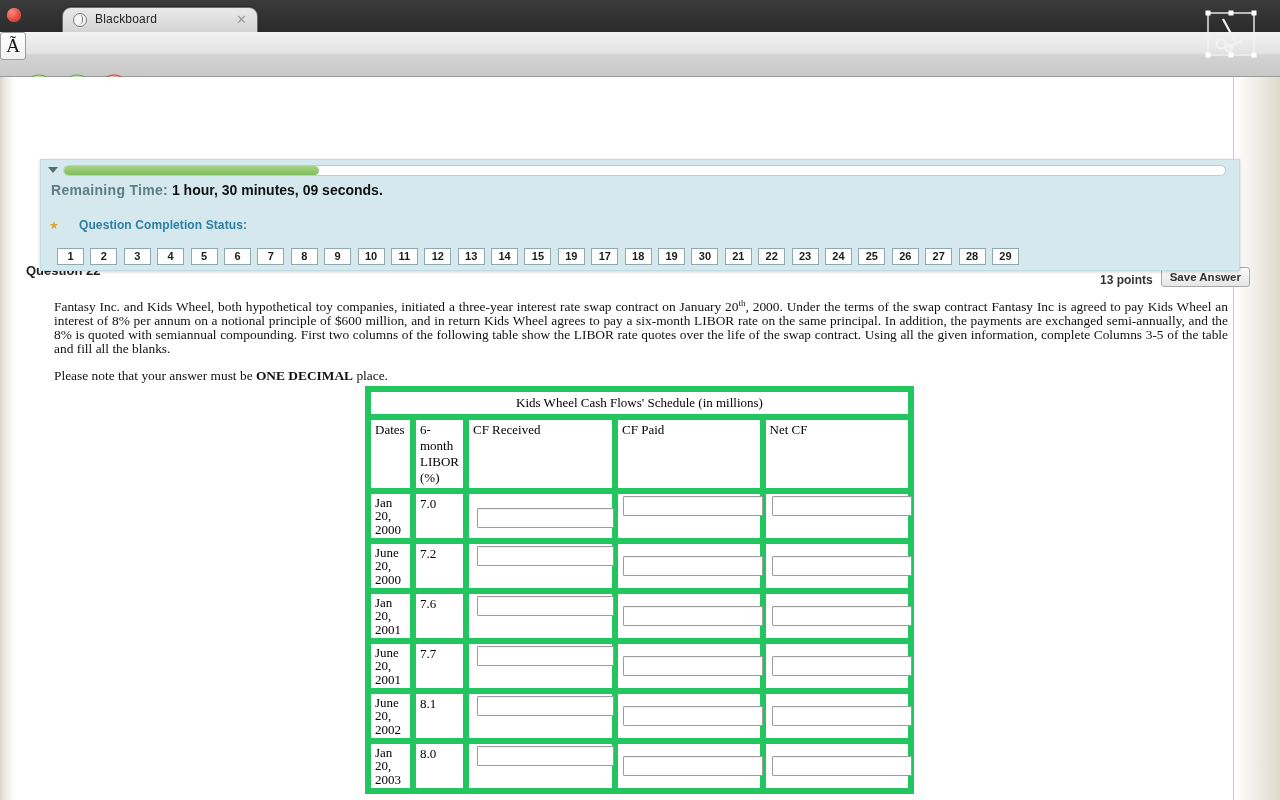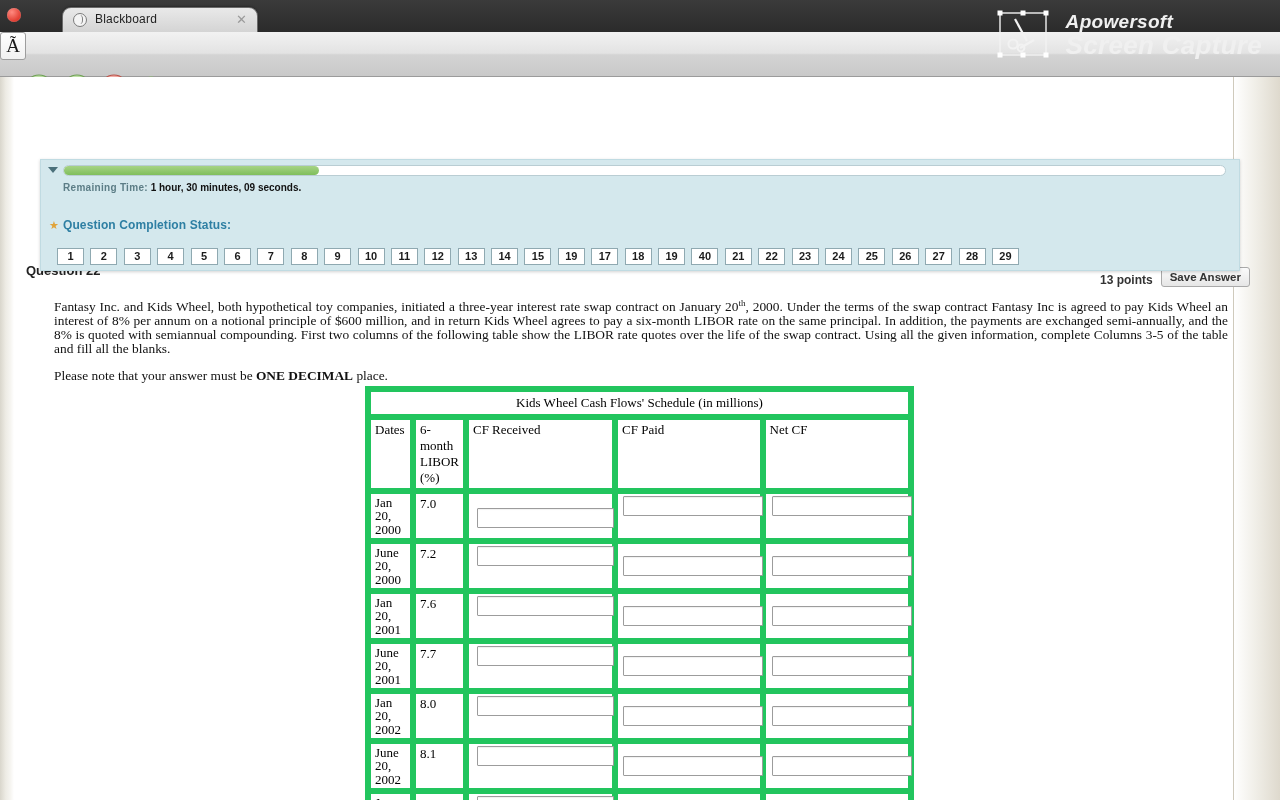--- a/index.html
+++ b/index.html
@@ -132,27 +132,27 @@
     background: #ffffff; border: 1px solid #b9cdd3;
     border-radius: 6px;
   }
   .progress-fill {
     position: absolute; left: 0; top: 0;
     width: 22.2%; height: 100%;
     background: linear-gradient(#a6d384, #7fbe5b);
     border-radius: 6px;
   }
   .remaining {
-    position: absolute; left: 22px; top: 22px;
-    font-size: 10px; color: #1a1a1a;
+    position: absolute; left: 10px; top: 22px;
+    font-size: 14px; color: #1a1a1a;
   }
   .remaining .lbl { color: #5c7d86; font-weight: bold; letter-spacing: .3px; }
   .remaining .val { color: #111; font-weight: bold; }
   .qcs {
-    position: absolute; left: 22px; top: 58px;
+    position: absolute; left: 38px; top: 58px;
     font-size: 12px; font-weight: bold; color: #2e7fa3;
     letter-spacing: .1px;
   }
   .qcs-star {
     position: absolute; left: 8px; top: 59px;
     font-size: 11px; color: #e0a33a;
   }
   .qnum-row {
     position: absolute; left: 16px; top: 88px;
     display: flex; gap: 6.4px;
@@ -304,24 +304,20 @@
         <rect x="47.5" y="0.5" width="5" height="5" fill="#ffffff"></rect>
         <rect x="1.5" y="42.5" width="5" height="5" fill="#ffffff"></rect>
         <rect x="24.5" y="42.5" width="5" height="5" fill="#ffffff"></rect>
         <rect x="47.5" y="42.5" width="5" height="5" fill="#ffffff"></rect>
         <path d="M19 9 L31 31" stroke="#f2f2f2" stroke-width="2.2" fill="none"></path>
         <path d="M38 30 L24 38" stroke="#f2f2f2" stroke-width="2.4" fill="none"></path>
         <circle cx="17" cy="34" r="4.6" fill="none" stroke="#f2f2f2" stroke-width="2"></circle>
         <circle cx="25" cy="38" r="3.4" fill="none" stroke="#f2f2f2" stroke-width="2"></circle>
       </svg>
     </div>
-    <div class="wm-text">
-      <div class="wm-t1">Apowersoft</div>
-      <div class="wm-t2">Screen Capture</div>
-    </div>
   </div>
 
   <div class="viewport">
     <div class="page-shadow-left"></div>
     <div class="page-shadow-right"></div>
     <div class="page-sep-right"></div>
 
     <div class="question-head">Question 22</div>
     <div class="qh-right">
       <span class="qh-points">13 points</span>
@@ -382,33 +378,20 @@
             <td class="col-paid">
               <input type="text" class="txtbox" style="left: 5px; width: 140px; top: 12px;">
             </td>
             <td class="col-net">
               <input type="text" class="txtbox" style="left: 6px; width: 140px; top: 12px;">
             </td>
           </tr>
           <tr class="data-row">
             <td class="col-dates cell-date">June 20, 2001</td>
             <td class="col-libor">7.7</td>
-            <td class="col-recv">
-              <input type="text" class="txtbox" style="left: 8px; width: 137px; top: 2px;">
-            </td>
-            <td class="col-paid">
-              <input type="text" class="txtbox" style="left: 5px; width: 140px; top: 12px;">
-            </td>
-            <td class="col-net">
-              <input type="text" class="txtbox" style="left: 6px; width: 140px; top: 12px;">
-            </td>
-          </tr>
-          <tr class="data-row">
-            <td class="col-dates cell-date">Jan 20, 2002</td>
-            <td class="col-libor">8.0</td>
             <td class="col-recv">
               <input type="text" class="txtbox" style="left: 8px; width: 137px; top: 2px;">
             </td>
             <td class="col-paid">
               <input type="text" class="txtbox" style="left: 5px; width: 140px; top: 12px;">
             </td>
             <td class="col-net">
               <input type="text" class="txtbox" style="left: 6px; width: 140px; top: 12px;">
             </td>
           </tr>
@@ -465,21 +448,21 @@
           <div class="qnum">10</div>
           <div class="qnum">11</div>
           <div class="qnum">12</div>
           <div class="qnum">13</div>
           <div class="qnum">14</div>
           <div class="qnum">15</div>
           <div class="qnum">19</div>
           <div class="qnum">17</div>
           <div class="qnum">18</div>
           <div class="qnum">19</div>
-          <div class="qnum">40</div>
+          <div class="qnum">30</div>
           <div class="qnum">21</div>
           <div class="qnum">22</div>
           <div class="qnum">23</div>
           <div class="qnum">24</div>
           <div class="qnum">25</div>
           <div class="qnum">26</div>
           <div class="qnum">27</div>
           <div class="qnum">28</div>
           <div class="qnum">29</div>
         </div>

